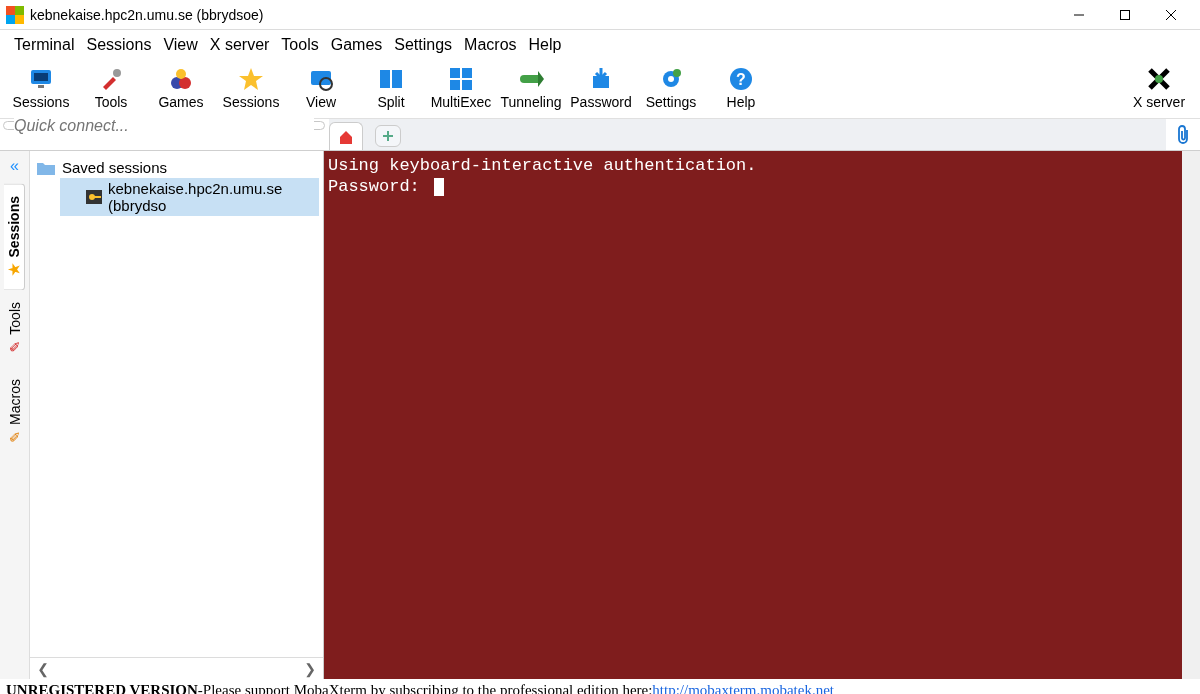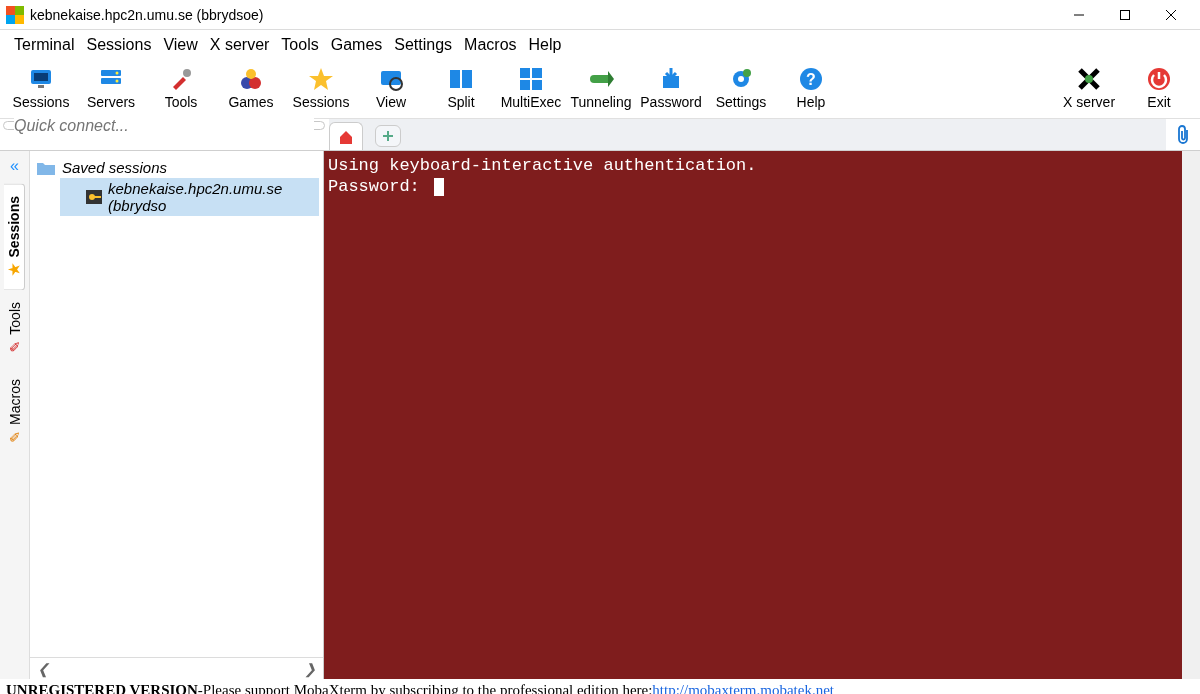--- a/index.html
+++ b/index.html
@@ -33,21 +33,21 @@
   .ssh-tab .close{ position:absolute; right:8px; top:7px; width:14px;height:14px; color:#ccc;}
   .plusTab{ width:26px;height:22px; background:#f4f6f9; border:1px solid #ccc; border-radius:6px; margin-left:8px; display:flex; align-items:center; justify-content:center; margin-bottom:3px;}
   .clip{ width:34px; display:flex; align-items:center; justify-content:center; color:#1976d2;}
   
   .main { display:flex; height:calc(694px - 30px - 28px - 54px - 32px - 22px); }
   .vtabs{ width:30px; background:#f5f5f5; border-right:1px solid #ddd; display:flex; flex-direction:column; align-items:center; padding-top:4px;}
   .vtabs .collapse{ color:#1e90ff; font-size:16px; margin:2px 0 8px 0;}
   .vtabs .vt { writing-mode:vertical-rl; transform:rotate(180deg); padding:12px 2px; font-size:14px; display:flex; align-items:center; gap:4px;}
   .vtabs .vt.active{ background:#fff; border:1px solid #ccc; border-right:none; border-radius:4px 0 0 4px; font-weight:bold;}
   .vtabs .vt .dot{ writing-mode:horizontal-tb; transform:rotate(90deg); display:inline-block;}
-  .side { width:294px; background:#fff; border-right:1px solid #cccccc; display:flex; flex-direction:column;font-style:italic;}
+  .side { width:294px; background:#fff; border-right:1px solid #cccccc; display:flex; flex-direction:column;}
   .side .tree{ flex:1; padding:6px 4px 0 6px; font-size:15px; overflow:hidden;}
   .tree .folder{ display:flex; align-items:center; gap:6px; padding:2px 0;}
   .tree .session{ display:flex; align-items:center; gap:6px; padding:2px 0 2px 26px; background:#c7e0f4;margin-left:24px;}
   .hscroll{ height:22px; border-top:1px solid #dcdcdc; display:flex; align-items:center; padding:0 4px;}
   .hscroll .arrow{ width:18px; text-align:center; color:#666;}
   .hscroll .track{ flex:1;}
   .terminal{ flex:1; background:#7f1d1d; color:#fff; font-family:"Courier New",monospace; font-size:17px; padding:4px 4px; position:relative; line-height:21px; white-space:pre;}
   .terminal .cursor{ display:inline-block; width:10px; height:18px; background:#fff; vertical-align:middle; margin-left:4px;}
   .termscroll{ width:18px; background:#f0f0f0;}
   
@@ -107,31 +107,20 @@
             <rect x="3" y="4" width="20" height="14" rx="2" fill="#1e88e5"></rect>
             <rect x="6" y="7" width="14" height="8" fill="#083d77"></rect>
             <rect x="10" y="19" width="6" height="3" fill="#777"></rect>
           </svg>
         </div>
     <span>Sessions</span>
       </div>
   <div class="item">
     <div class="ico">
           <svg width="26" height="26">
-            <rect x="3" y="4" width="20" height="6" rx="1" fill="#1e88e5"></rect>
-            <rect x="3" y="12" width="20" height="6" rx="1" fill="#1e88e5"></rect>
-            <circle cx="19" cy="7" r="1.5" fill="#ffeb3b"></circle>
-            <circle cx="19" cy="15" r="1.5" fill="#ffeb3b"></circle>
-          </svg>
-        </div>
-    <span>Servers</span>
-      </div>
-  <div class="item">
-    <div class="ico">
-          <svg width="26" height="26">
             <path d="M5 21 L15 11 L18 14 L8 24 Z" fill="#d32f2f"></path>
             <circle cx="19" cy="7" r="4" fill="#999"></circle>
           </svg>
         </div>
     <span>Tools</span>
       </div>
   <div class="item">
     <div class="ico">
           <svg width="26" height="26">
             <circle cx="9" cy="17" r="6" fill="#3949ab"></circle>
@@ -220,30 +209,20 @@
  <div class="spacer"></div>
  <div class="group">
   <div class="item">
     <div class="ico">
           <svg width="26" height="26">
             <path d="M4 4 L22 22 M22 4 L4 22" stroke="#000" stroke-width="5"></path>
             <circle cx="13" cy="13" r="4" fill="#43a047"></circle>
           </svg>
         </div>
     <span>X server</span>
-      </div>
-  <div class="item">
-    <div class="ico">
-          <svg width="26" height="26">
-            <circle cx="13" cy="13" r="11" fill="#e53935"></circle>
-            <path d="M13 6 V13" stroke="#fff" stroke-width="2.5"></path>
-            <path d="M8 9 A7 7 0 1 0 18 9" fill="none" stroke="#fff" stroke-width="2.5"></path>
-          </svg>
-        </div>
-    <span>Exit</span>
       </div>
  </div>
 </div>
 
 <div class="row2">
   <div class="quick">
     <input placeholder="Quick connect..." style="">
   </div>
   <div class="tabbar">
     <div class="hometab">

